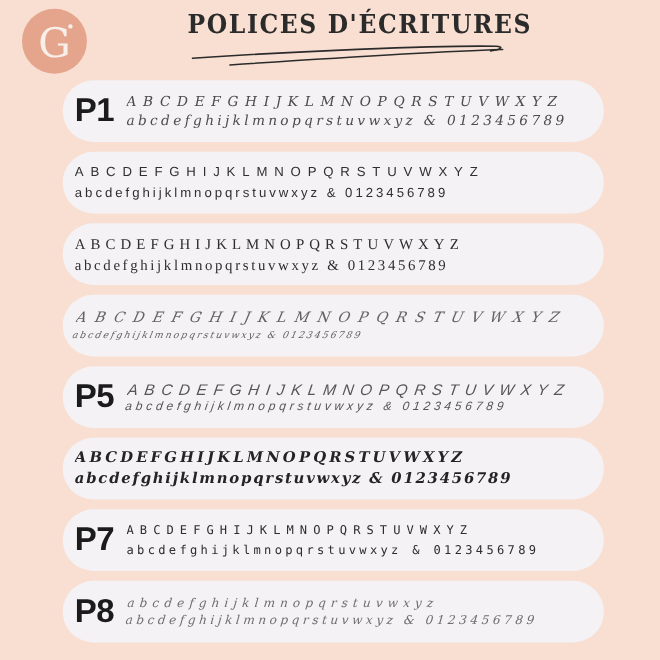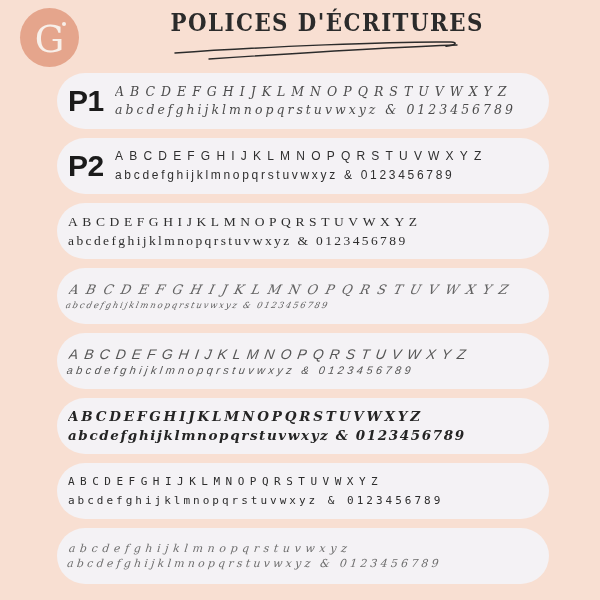--- a/index.html
+++ b/index.html
@@ -95,21 +95,20 @@
 
     <div class="row f1">
       <span class="plabel">P1</span>
       <span class="samples">
         <span class="line l1">ABCDEFGHIJKLMNOPQRSTUVWXYZ</span>
         <span class="line l2">abcdefghijklmnopqrstuvwxyz &amp; 0123456789</span>
       </span>
     </div>
 
     <div class="row f2">
-      <span class="plabel">P2</span>
       <span class="samples">
         <span class="line l1">ABCDEFGHIJKLMNOPQRSTUVWXYZ</span>
         <span class="line l2">abcdefghijklmnopqrstuvwxyz &amp; 0123456789</span>
       </span>
     </div>
 
     <div class="row f3">
       <span class="samples">
         <span class="line l1">ABCDEFGHIJKLMNOPQRSTUVWXYZ</span>
         <span class="line l2">abcdefghijklmnopqrstuvwxyz &amp; 0123456789</span>
@@ -117,41 +116,44 @@
     </div>
 
     <div class="row f4">
       <span class="samples">
         <span class="line l1">ABCDEFGHIJKLMNOPQRSTUVWXYZ</span>
         <span class="line l2">abcdefghijklmnopqrstuvwxyz &amp; 0123456789</span>
       </span>
     </div>
 
     <div class="row f5">
+      <span class="plabel">P5</span>
       <span class="samples">
         <span class="line l1">ABCDEFGHIJKLMNOPQRSTUVWXYZ</span>
         <span class="line l2">abcdefghijklmnopqrstuvwxyz &amp; 0123456789</span>
       </span>
     </div>
 
     <div class="row f6">
       <span class="samples">
         <span class="line l1">ABCDEFGHIJKLMNOPQRSTUVWXYZ</span>
         <span class="line l2">abcdefghijklmnopqrstuvwxyz &amp; 0123456789</span>
       </span>
     </div>
 
     <div class="row f7">
+      <span class="plabel">P7</span>
       <span class="samples">
         <span class="line l1">ABCDEFGHIJKLMNOPQRSTUVWXYZ</span>
         <span class="line l2">abcdefghijklmnopqrstuvwxyz &amp; 0123456789</span>
       </span>
     </div>
 
     <div class="row f8">
+      <span class="plabel">P8</span>
       <span class="samples">
         <span class="line l1">abcdefghijklmnopqrstuvwxyz</span>
         <span class="line l2">abcdefghijklmnopqrstuvwxyz &amp; 0123456789</span>
       </span>
     </div>
 
   </div>
 </div>
 
 </body></html>

